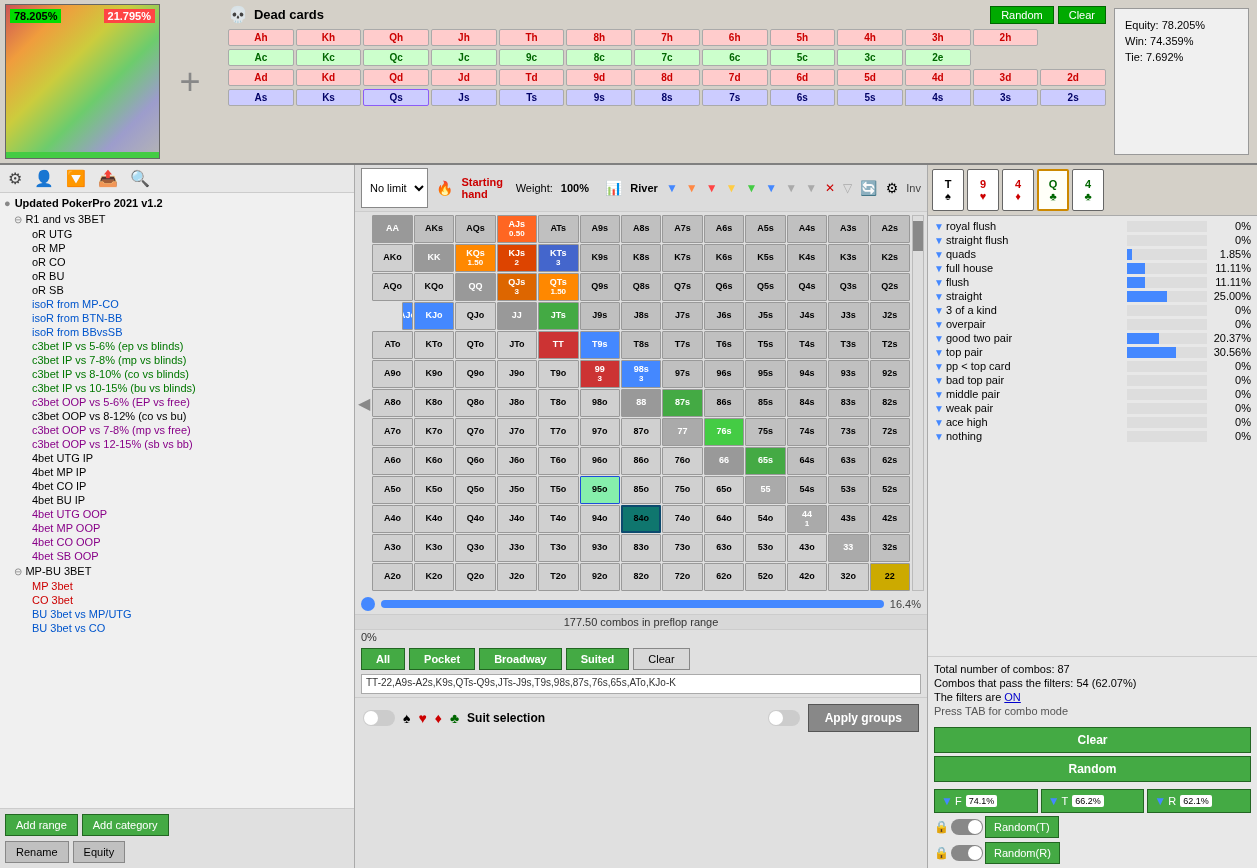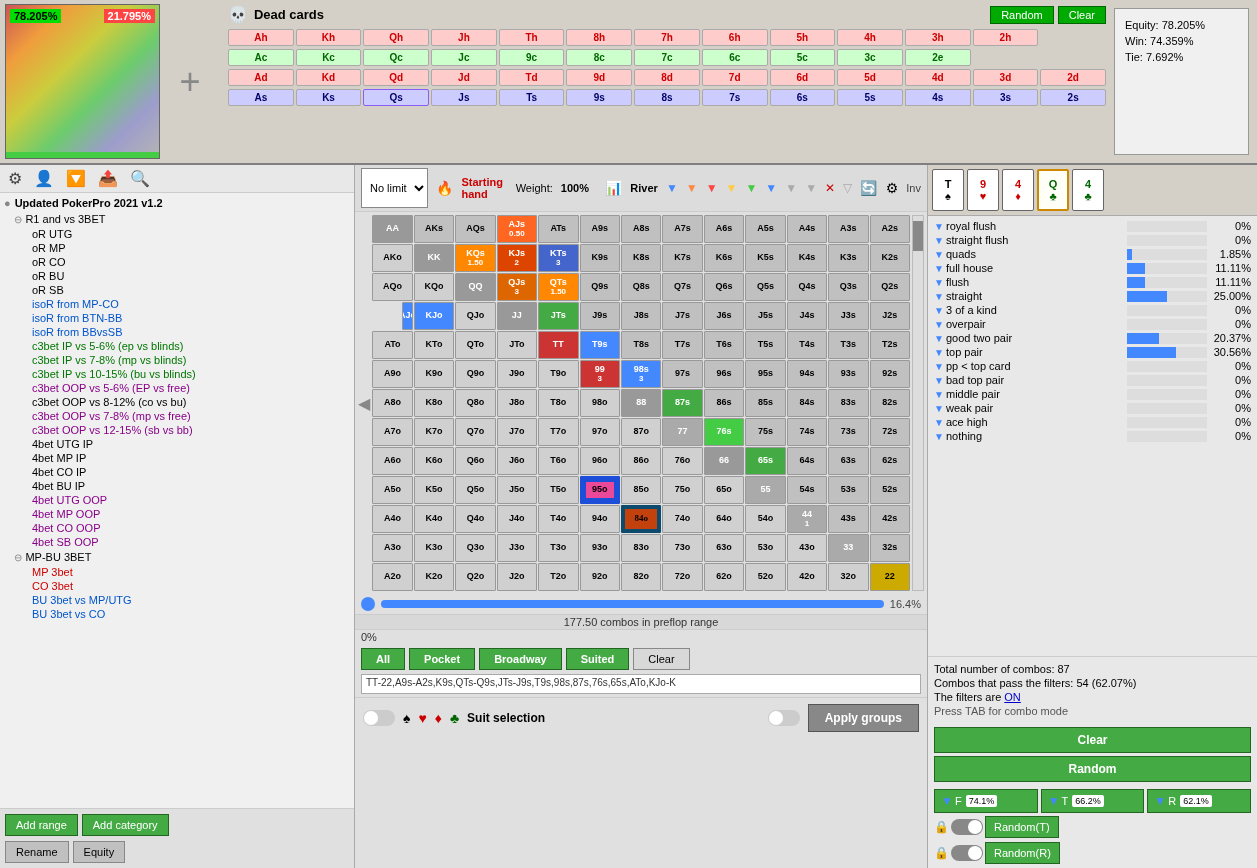--- a/index.html
+++ b/index.html
@@ -141,20 +141,21 @@
       <div style="padding:1px 4px 1px 32px; cursor:pointer; font-size:11px;">oR UTG</div>
       <div style="padding:1px 4px 1px 32px; cursor:pointer; font-size:11px;">oR MP</div>
       <div style="padding:1px 4px 1px 32px; cursor:pointer; font-size:11px;">oR CO</div>
       <div style="padding:1px 4px 1px 32px; cursor:pointer; font-size:11px;">oR BU</div>
       <div style="padding:1px 4px 1px 32px; cursor:pointer; font-size:11px;">oR SB</div>
       <div style="padding:1px 4px 1px 32px; cursor:pointer; font-size:11px; color:#0055cc;">isoR from MP-CO</div>
       <div style="padding:1px 4px 1px 32px; cursor:pointer; font-size:11px; color:#0055cc;">isoR from BTN-BB</div>
       <div style="padding:1px 4px 1px 32px; cursor:pointer; font-size:11px; color:#0055cc;">isoR from BBvsSB</div>
       <div style="padding:1px 4px 1px 32px; cursor:pointer; font-size:11px; color:#007700;">c3bet IP vs 5-6% (ep vs blinds)</div>
       <div style="padding:1px 4px 1px 32px; cursor:pointer; font-size:11px; color:#007700;">c3bet IP vs 7-8% (mp vs blinds)</div>
+      <div style="padding:1px 4px 1px 32px; cursor:pointer; font-size:11px; color:#007700;">c3bet IP vs 8-10% (co vs blinds)</div>
       <div style="padding:1px 4px 1px 32px; cursor:pointer; font-size:11px; color:#007700;">c3bet IP vs 10-15% (bu vs blinds)</div>
       <div style="padding:1px 4px 1px 32px; cursor:pointer; font-size:11px; color:#880088;">c3bet OOP vs 5-6% (EP vs free)</div>
       <div style="padding:1px 4px 1px 32px; cursor:pointer; font-size:11px;">c3bet OOP vs 8-12% (co vs bu)</div>
       <div style="padding:1px 4px 1px 32px; cursor:pointer; font-size:11px; color:#880088;">c3bet OOP vs 7-8% (mp vs free)</div>
       <div style="padding:1px 4px 1px 32px; cursor:pointer; font-size:11px; color:#880088;">c3bet OOP vs 12-15% (sb vs bb)</div>
       <div style="padding:1px 4px 1px 32px; cursor:pointer; font-size:11px;">4bet UTG IP</div>
       <div style="padding:1px 4px 1px 32px; cursor:pointer; font-size:11px;">4bet MP IP</div>
       <div style="padding:1px 4px 1px 32px; cursor:pointer; font-size:11px;">4bet CO IP</div>
       <div style="padding:1px 4px 1px 32px; cursor:pointer; font-size:11px;">4bet BU IP</div>
       <div style="padding:1px 4px 1px 32px; cursor:pointer; font-size:11px; color:#880088;">4bet UTG OOP</div>
@@ -578,21 +579,21 @@
       </div>
             <div style="min-width:0; height:28px; display:flex; flex-direction:column; align-items:center; justify-content:center; font-size:9px; font-weight:bold; border:1px solid #999; cursor:pointer; background:#d0d0d0; color:#000; border-radius:1px; overflow:hidden; white-space:nowrap; text-overflow:ellipsis; line-height:1.1;">
         Q5o
       </div>
             <div style="min-width:0; height:28px; display:flex; flex-direction:column; align-items:center; justify-content:center; font-size:9px; font-weight:bold; border:1px solid #999; cursor:pointer; background:#d0d0d0; color:#000; border-radius:1px; overflow:hidden; white-space:nowrap; text-overflow:ellipsis; line-height:1.1;">
         J5o
       </div>
             <div style="min-width:0; height:28px; display:flex; flex-direction:column; align-items:center; justify-content:center; font-size:9px; font-weight:bold; border:1px solid #999; cursor:pointer; background:#d0d0d0; color:#000; border-radius:1px; overflow:hidden; white-space:nowrap; text-overflow:ellipsis; line-height:1.1;">
         T5o
       </div>
-            <div style="min-width:0; height:28px; display:flex; flex-direction:column; align-items:center; justify-content:center; font-size:9px; font-weight:bold; border:6px solid #1d4ed8; cursor:pointer; background:#ec4899; color:#000; border-radius:1px; overflow:hidden; white-space:nowrap; text-overflow:ellipsis; line-height:1.1;">
+            <div style="min-width:0; height:28px; display:flex; flex-direction:column; align-items:center; justify-content:center; font-size:9px; font-weight:bold; border:1px solid #1d4ed8; cursor:pointer; background:#86efac; color:#000; border-radius:1px; overflow:hidden; white-space:nowrap; text-overflow:ellipsis; line-height:1.1;">
         95o
       </div>
             <div style="min-width:0; height:28px; display:flex; flex-direction:column; align-items:center; justify-content:center; font-size:9px; font-weight:bold; border:1px solid #999; cursor:pointer; background:#d0d0d0; color:#000; border-radius:1px; overflow:hidden; white-space:nowrap; text-overflow:ellipsis; line-height:1.1;">
         85o
       </div>
             <div style="min-width:0; height:28px; display:flex; flex-direction:column; align-items:center; justify-content:center; font-size:9px; font-weight:bold; border:1px solid #999; cursor:pointer; background:#d0d0d0; color:#000; border-radius:1px; overflow:hidden; white-space:nowrap; text-overflow:ellipsis; line-height:1.1;">
         75o
       </div>
             <div style="min-width:0; height:28px; display:flex; flex-direction:column; align-items:center; justify-content:center; font-size:9px; font-weight:bold; border:1px solid #999; cursor:pointer; background:#d0d0d0; color:#000; border-radius:1px; overflow:hidden; white-space:nowrap; text-overflow:ellipsis; line-height:1.1;">
         65o
@@ -620,21 +621,21 @@
       </div>
             <div style="min-width:0; height:28px; display:flex; flex-direction:column; align-items:center; justify-content:center; font-size:9px; font-weight:bold; border:1px solid #999; cursor:pointer; background:#d0d0d0; color:#000; border-radius:1px; overflow:hidden; white-space:nowrap; text-overflow:ellipsis; line-height:1.1;">
         J4o
       </div>
             <div style="min-width:0; height:28px; display:flex; flex-direction:column; align-items:center; justify-content:center; font-size:9px; font-weight:bold; border:1px solid #999; cursor:pointer; background:#d0d0d0; color:#000; border-radius:1px; overflow:hidden; white-space:nowrap; text-overflow:ellipsis; line-height:1.1;">
         T4o
       </div>
             <div style="min-width:0; height:28px; display:flex; flex-direction:column; align-items:center; justify-content:center; font-size:9px; font-weight:bold; border:1px solid #999; cursor:pointer; background:#d0d0d0; color:#000; border-radius:1px; overflow:hidden; white-space:nowrap; text-overflow:ellipsis; line-height:1.1;">
         94o
       </div>
-            <div style="min-width:0; height:28px; display:flex; flex-direction:column; align-items:center; justify-content:center; font-size:9px; font-weight:bold; border:4px solid #0c4a6e; cursor:pointer; background:#c2410c; color:#000; border-radius:1px; overflow:hidden; white-space:nowrap; text-overflow:ellipsis; line-height:1.1;font-family:Liberation Serif, serif;">
+            <div style="min-width:0; height:28px; display:flex; flex-direction:column; align-items:center; justify-content:center; font-size:9px; font-weight:bold; border:2px solid #0c4a6e; cursor:pointer; background:#0f766e; color:#000; border-radius:1px; overflow:hidden; white-space:nowrap; text-overflow:ellipsis; line-height:1.1;">
         84o
       </div>
             <div style="min-width:0; height:28px; display:flex; flex-direction:column; align-items:center; justify-content:center; font-size:9px; font-weight:bold; border:1px solid #999; cursor:pointer; background:#d0d0d0; color:#000; border-radius:1px; overflow:hidden; white-space:nowrap; text-overflow:ellipsis; line-height:1.1;">
         74o
       </div>
             <div style="min-width:0; height:28px; display:flex; flex-direction:column; align-items:center; justify-content:center; font-size:9px; font-weight:bold; border:1px solid #999; cursor:pointer; background:#d0d0d0; color:#000; border-radius:1px; overflow:hidden; white-space:nowrap; text-overflow:ellipsis; line-height:1.1;">
         64o
       </div>
             <div style="min-width:0; height:28px; display:flex; flex-direction:column; align-items:center; justify-content:center; font-size:9px; font-weight:bold; border:1px solid #999; cursor:pointer; background:#d0d0d0; color:#000; border-radius:1px; overflow:hidden; white-space:nowrap; text-overflow:ellipsis; line-height:1.1;">
         54o

